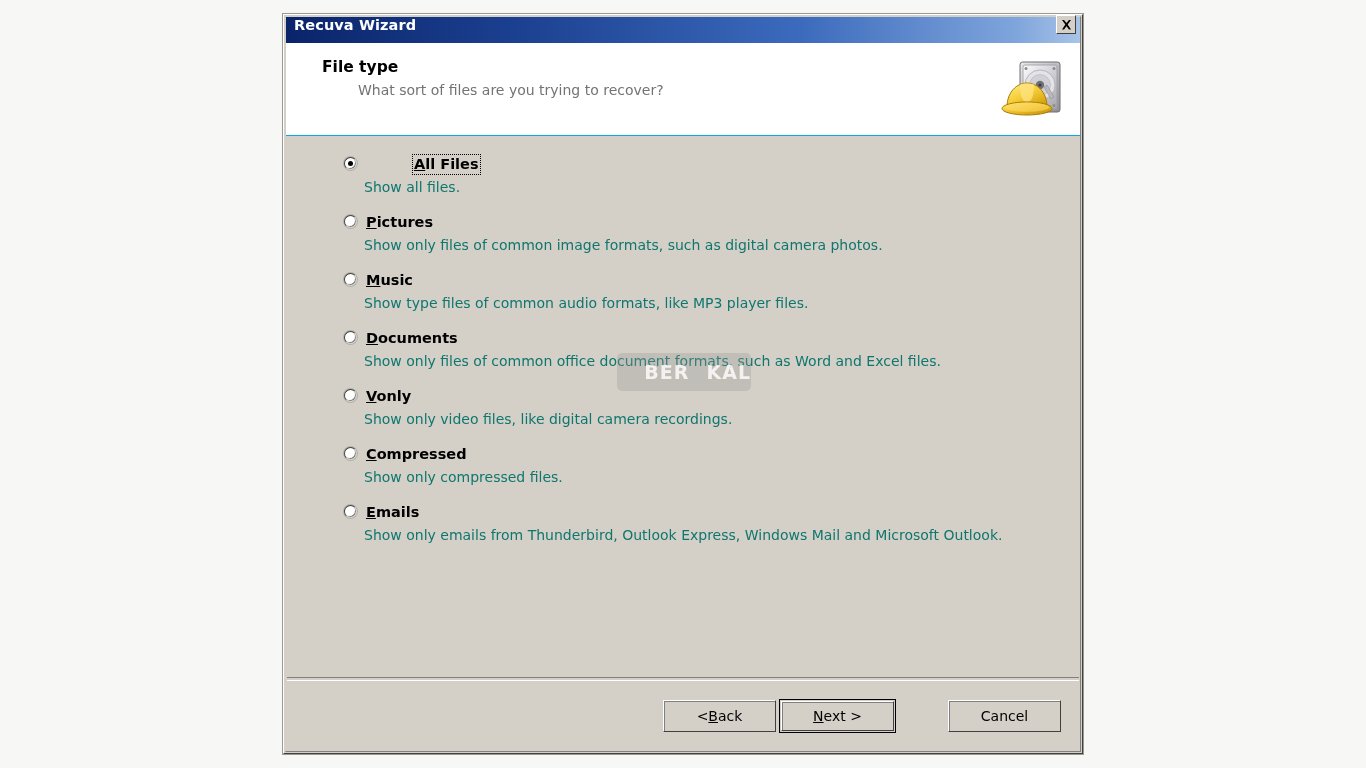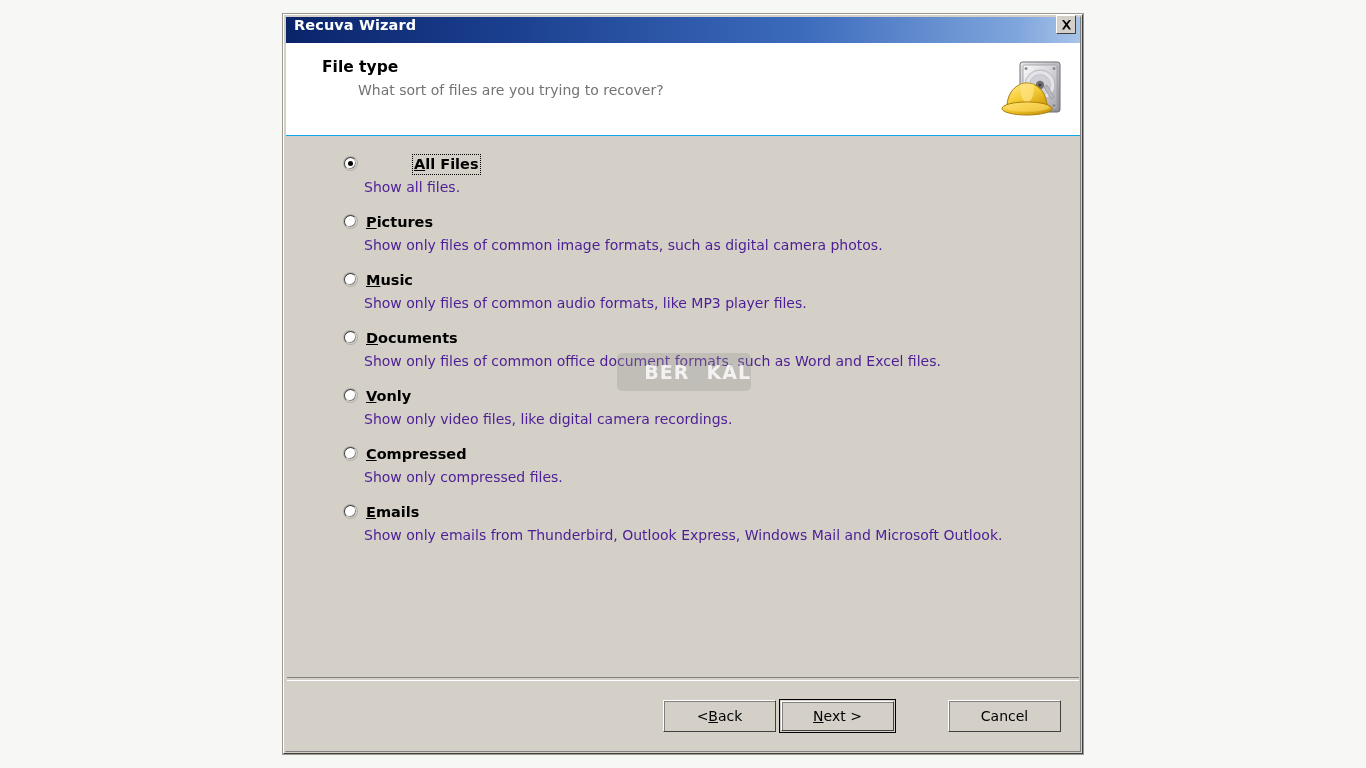--- a/index.html
+++ b/index.html
@@ -181,21 +181,21 @@
   .option-row.selected .option-label {
     outline: 1px dotted #000000;
     outline-offset: -1px;
     margin-left: 48px;
   }
   .option-label .acc {
     text-decoration: underline;
   }
   .option-desc {
     font-size: 14px;
-    color: #4c1d95;
+    color: #0f766e;
     font-family: "DejaVu Sans", sans-serif;
     line-height: 19px;
     margin-top: 3px;
     max-width: 640px;
   }
 
   
   .watermark {
     position: absolute;
     left: 331px;
@@ -348,21 +348,21 @@
         </svg>
       </div>
     </div>
 
     <div class="content-area">
       <ul class="options-list" id="options-list">
           <li class="option-row selected"><span class="radio">
               <span class="dot"></span>
             </span><span class="option-label"><span class="acc">A</span><span>ll Files</span></span><div class="option-desc">Show all files.</div></li>
           <li class="option-row"><span class="radio"></span><span class="option-label"><span class="acc">P</span><span>ictures</span></span><div class="option-desc">Show only files of common image formats, such as digital camera photos.</div></li>
-          <li class="option-row"><span class="radio"></span><span class="option-label"><span class="acc">M</span><span>usic</span></span><div class="option-desc">Show only files of common audio formats, like MP3 player files.</div></li>
+          <li class="option-row"><span class="radio"></span><span class="option-label"><span class="acc">M</span><span>usic</span></span><div class="option-desc">Show type files of common audio formats, like MP3 player files.</div></li>
           <li class="option-row"><span class="radio"></span><span class="option-label"><span class="acc">D</span><span>ocuments</span></span><div class="option-desc">Show only files of common office document formats, such as Word and Excel files.</div></li>
           <li class="option-row"><span class="radio"></span><span class="option-label"><span class="acc">V</span><span>only</span></span><div class="option-desc">Show only video files, like digital camera recordings.</div></li>
           <li class="option-row"><span class="radio"></span><span class="option-label"><span class="acc">C</span><span>ompressed</span></span><div class="option-desc">Show only compressed files.</div></li>
           <li class="option-row"><span class="radio"></span><span class="option-label"><span class="acc">E</span><span>mails</span></span><div class="option-desc">Show only emails from Thunderbird, Outlook Express, Windows Mail and Microsoft Outlook.</div></li>
         </ul>
 
       <div class="watermark">
         <div class="watermark-text">
           <span>BER</span>
           <span class="wm-mark"></span>

